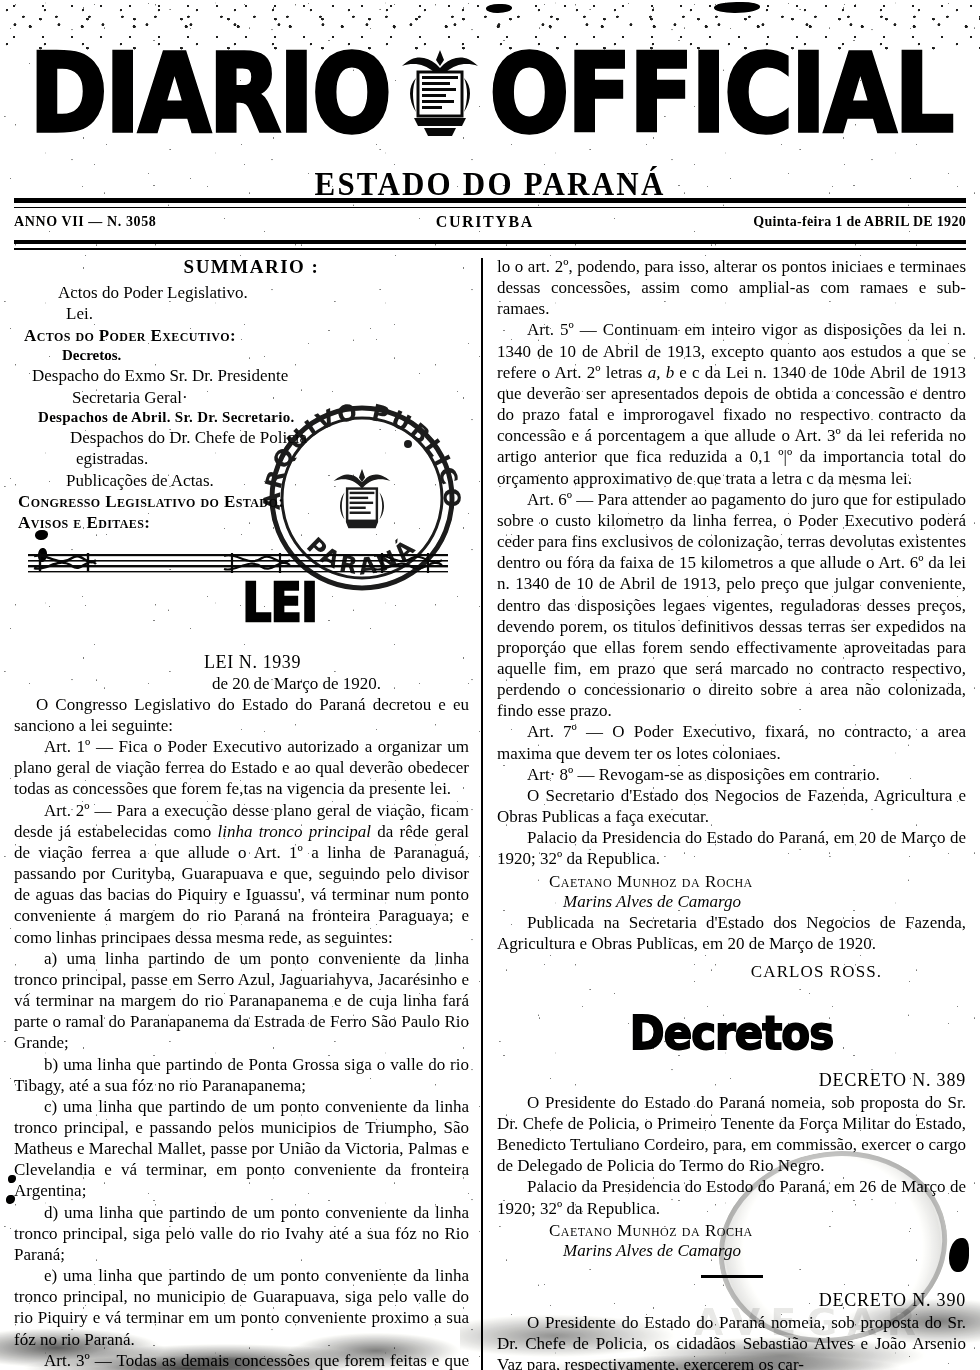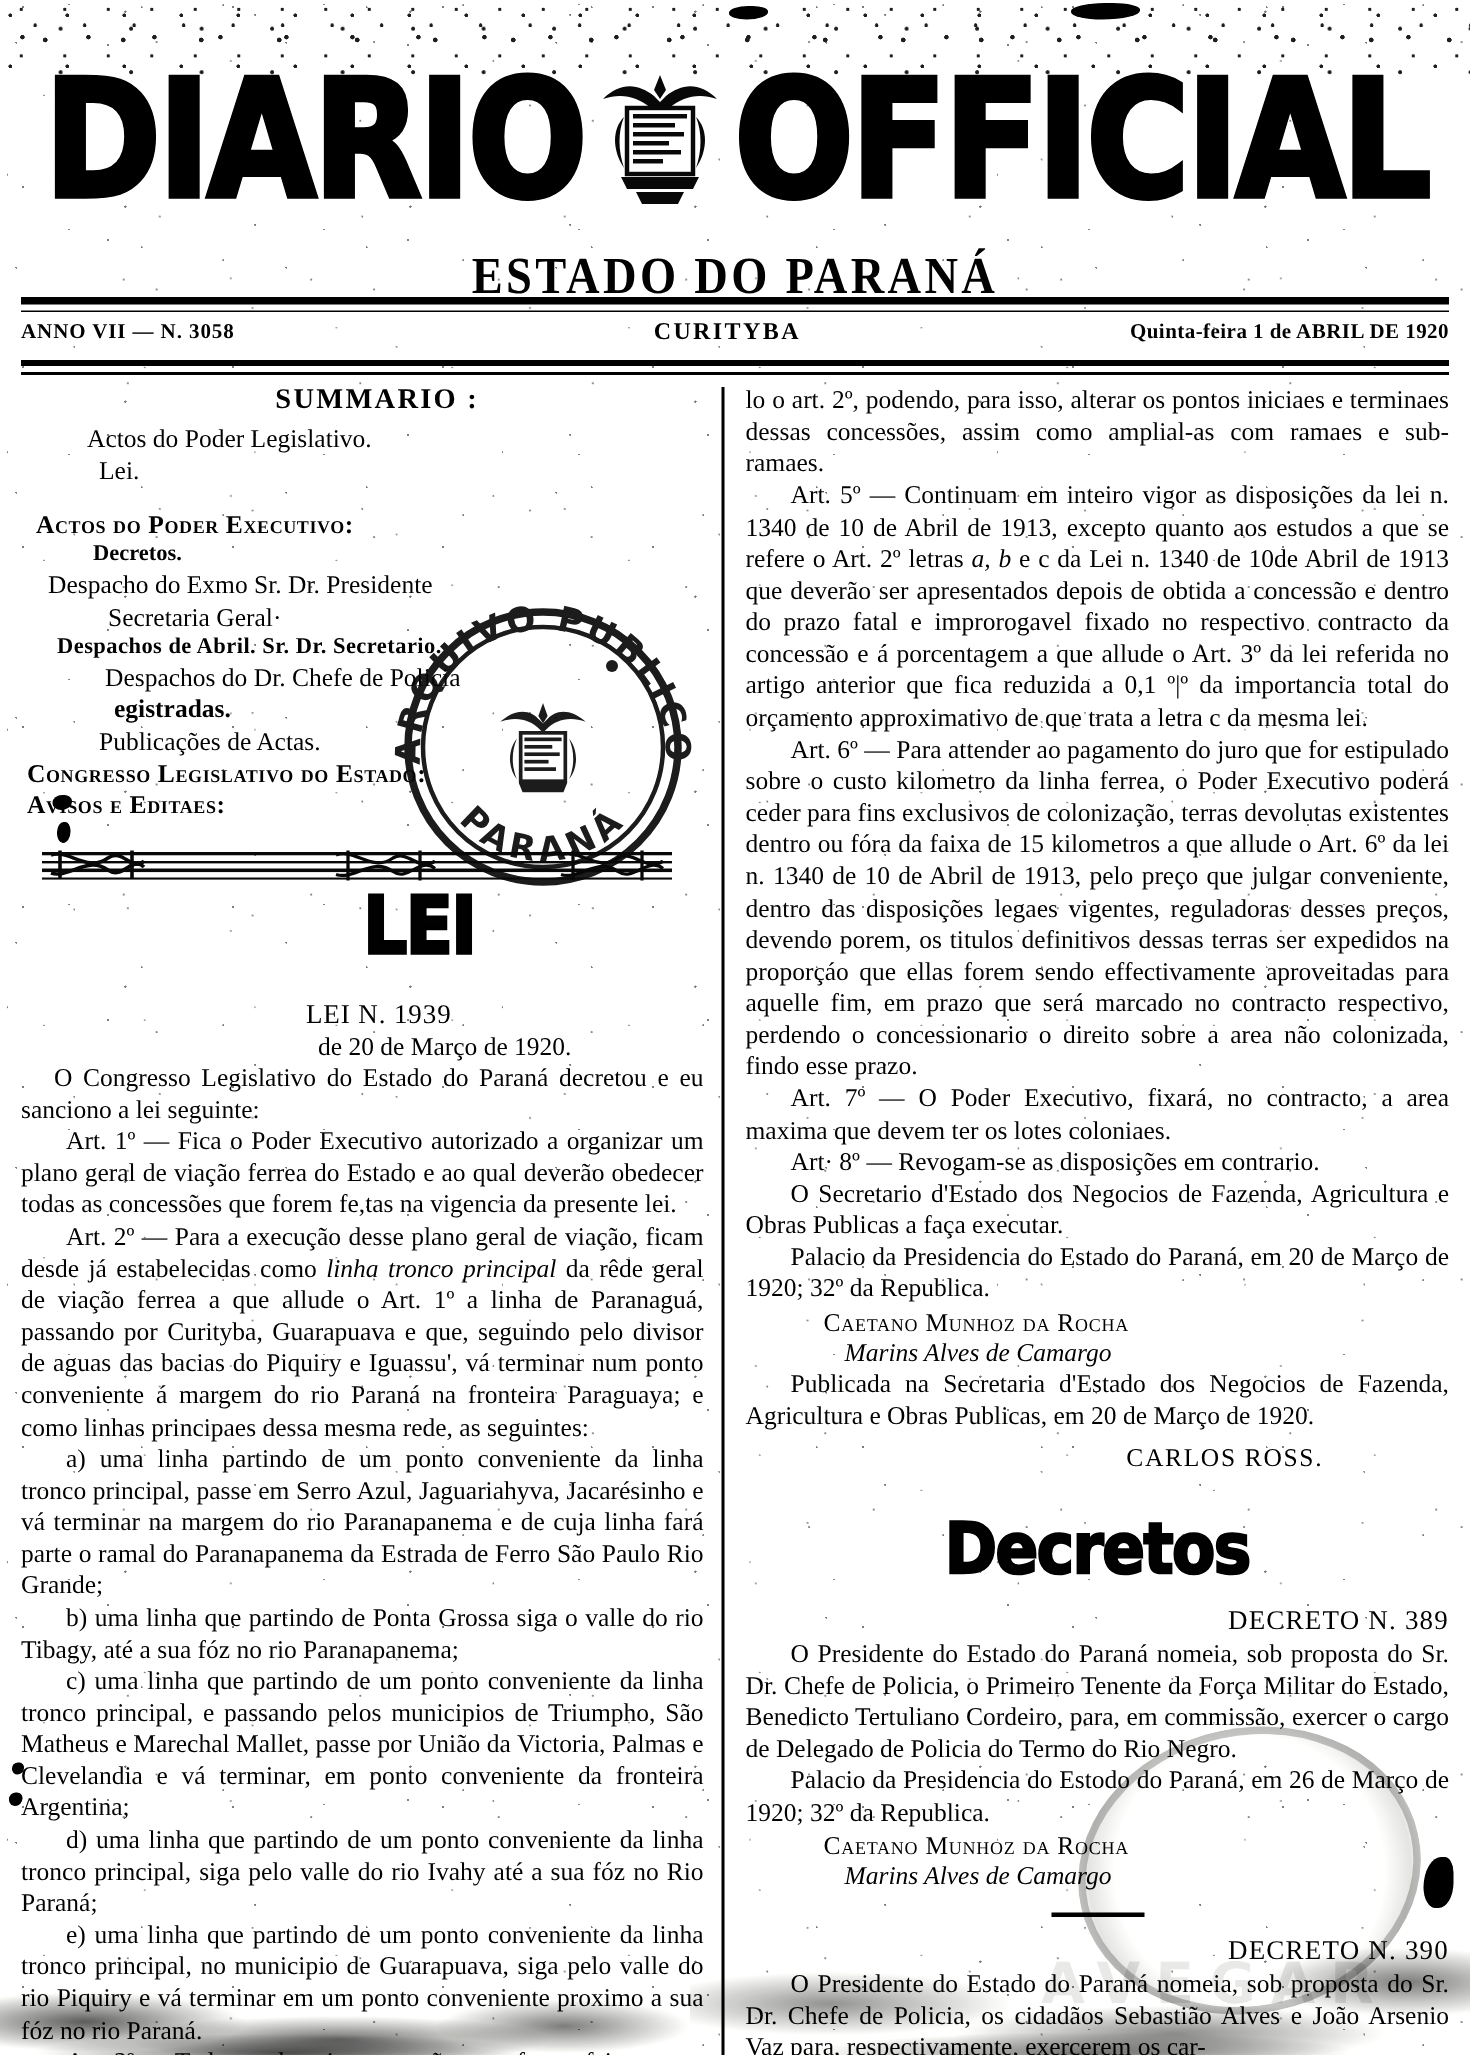--- a/index.html
+++ b/index.html
@@ -173,27 +173,27 @@
     letter-spacing: 1.5px;
     margin: 0 0 4px 20px;
   }
   .sum-item {
     font-size: 17px;
     line-height: 1.26;
     white-space: nowrap;
   }
   .sum-i1 { padding-left: 44px; }
   .sum-i2 { padding-left: 52px; }
-  .sum-i3 { padding-left: 10px; font-variant: small-caps; font-weight: 700; letter-spacing: .4px; margin-top: 14px; }
+  .sum-i3 { padding-left: 10px; font-variant: small-caps; font-weight: 700; letter-spacing: .4px; }
   .sum-i4 { padding-left: 48px; font-weight: 700; font-size: 15px; }
   .sum-i5 { padding-left: 18px; }
   .sum-i6 { padding-left: 58px; }
   .sum-i7 { padding-left: 24px; font-weight: 700; font-size: 15px; letter-spacing: .3px; }
   .sum-i8 { padding-left: 56px; }
-  .sum-i9 { padding-left: 62px; font-weight: bold; }
+  .sum-i9 { padding-left: 62px; }
   .sum-i10{ padding-left: 52px; }
   .sum-i11{ padding-left: 4px; font-variant: small-caps; font-weight: 700; letter-spacing: .4px; }
   .sum-i12{ padding-left: 4px; font-variant: small-caps; font-weight: 700; letter-spacing: .4px; }
 
   
   .ornament {
     position: relative;
     margin: 14px 0 0 14px;
     height: 30px;
     width: 420px;

